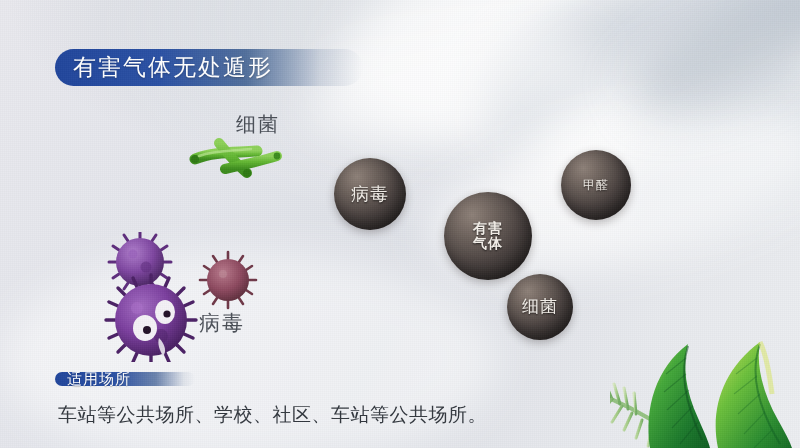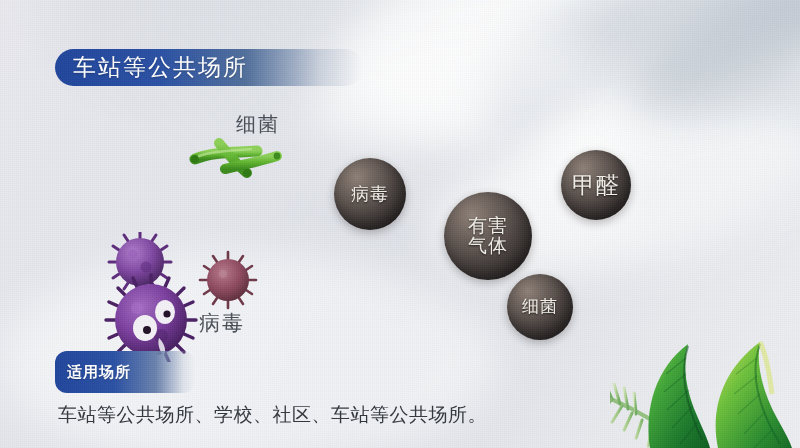--- a/index.html
+++ b/index.html
@@ -39,48 +39,47 @@
     color:#fff;white-space:nowrap;
   }
   #title-badge{
     left:55px;top:49px;height:37px;width:290px;
     border-radius:19px;
     background:linear-gradient(90deg,#21469c 0%,#2b51a4 34%,#52709c 62%,rgba(150,165,190,.35) 86%,rgba(180,190,205,0) 100%);
     padding-left:18px;font-size:23px;letter-spacing:2px;
     text-shadow:0 1px 2px rgba(0,0,0,.25);
   }
   #place-badge{
-    left:55px;top:351px;height:42px;width:128px;
+    left:55px;top:372px;height:14px;width:128px;
     border-radius:12px;
     background:linear-gradient(90deg,#21469c 0%,#2b51a4 42%,#6b83ad 72%,rgba(170,182,202,.25) 92%,rgba(190,198,212,0) 100%);
     padding-left:12px;font-size:15px;letter-spacing:1px;
     text-shadow:0 1px 1px rgba(0,0,0,.25);
-    font-weight:bold;
   }
   #place-desc{
     position:absolute;left:58px;top:402px;
     font-size:19px;color:#33383f;letter-spacing:.5px;white-space:nowrap;
   }
 
   
   .sphere{
     position:absolute;border-radius:50%;
     display:flex;align-items:center;justify-content:center;
     color:#f3efe9;text-align:center;line-height:1.05;
     background:
       radial-gradient(circle at 32% 26%, #8d8078 0%, #6d625c 26%, #4a4240 55%, #2f2a29 80%, #241f1f 100%);
     box-shadow:0 3px 9px rgba(60,55,55,.33), inset -4px -6px 14px rgba(0,0,0,.35);
     text-shadow:0 1px 2px rgba(0,0,0,.7);
   }
   .sphere .lbl{display:block;}
   #sphere-bingdu{left:334px;top:158px;width:72px;height:72px;font-size:18px;letter-spacing:1px;}
   #sphere-youhai{left:444px;top:192px;width:88px;height:88px;font-size:19px;letter-spacing:1px;}
-  #sphere-jiaquan{left:561px;top:150px;width:70px;height:70px;font-size:23px;letter-spacing:1px;}
+  #sphere-jiaquan{left:561px;top:150px;width:70px;height:70px;font-size:12px;letter-spacing:1px;}
   #sphere-xijun{left:507px;top:274px;width:66px;height:66px;font-size:17px;letter-spacing:1px;}
-  .two-line{font-size:19px;}
+  .two-line{font-size:14px;font-weight:bold;}
 
   
   .plabel{position:absolute;color:#4a4f57;font-size:20px;letter-spacing:2px;white-space:nowrap;}
   #label-xijun-green{left:236px;top:111px;}
   #label-bingdu-purple{left:199px;top:309px;font-size:21px;}
 
   
   .art{position:absolute;pointer-events:none;}
   #bacteria-art{left:185px;top:135px;width:110px;height:48px;}
   #virus-art{left:95px;top:232px;width:180px;height:130px;}
@@ -94,21 +93,21 @@
   <div class="cloud c1"></div>
   <div class="cloud c2"></div>
   <div class="cloud c3"></div>
   <div class="cloud c4"></div>
   <div class="cloud c5"></div>
   <div class="cloud c6"></div>
   <div class="cloud c7"></div>
   <div class="cloud c8"></div>
 
   <div class="pill" id="title-badge">
-    <span>车站等公共场所</span>
+    <span>有害气体无处遁形</span>
   </div>
 
   <div class="art" id="bacteria-art">
     <svg width="110" height="48" viewBox="0 0 110 48">
       <defs>
         <linearGradient id="rodg" x1="0" y1="0" x2="0" y2="1">
           <stop offset="0%" stop-color="#8ed15a"></stop>
           <stop offset="45%" stop-color="#63b733"></stop>
           <stop offset="100%" stop-color="#3d8c1e"></stop>
         </linearGradient>

